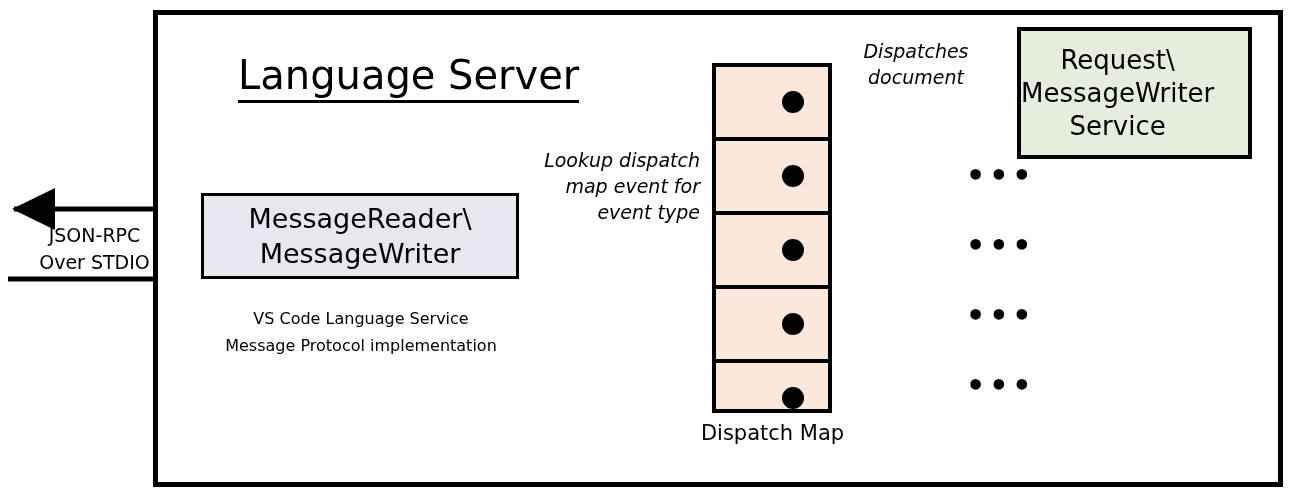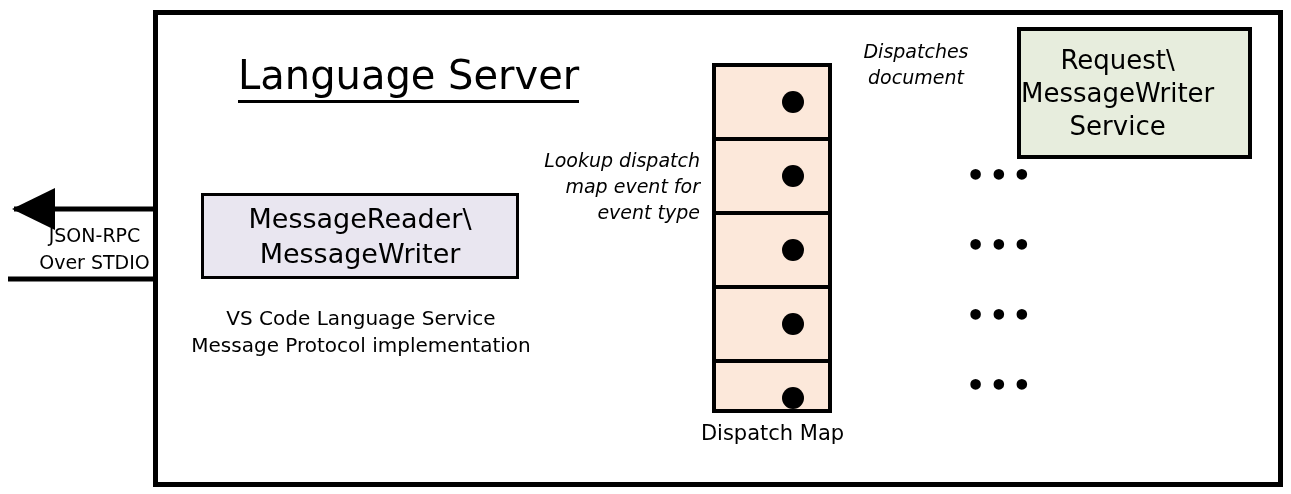--- a/index.html
+++ b/index.html
@@ -18,21 +18,21 @@
          font-size:40px;line-height:46px;text-align:center;
          white-space:nowrap;}
   #title span{border-bottom:3px solid #000;padding-bottom:2px;}
 
   
   #mrw-box{left:201px;top:193px;width:318px;height:86px;
            border:3px solid #000;background:#e9e6f0;
            display:flex;align-items:center;justify-content:center;}
   #mrw-box .t{font-size:27px;line-height:35px;text-align:center;}
   #mrw-cap{left:185px;top:305px;width:352px;text-align:center;
-           font-size:20px;line-height:27px;}
+           font-size:16px;line-height:27px;}
 
   
   #jsonrpc-label{left:22px;top:222px;width:145px;text-align:center;
                  font-size:19px;line-height:27px;}
 
   
   #lookup-label{left:520px;top:147px;width:180px;text-align:right;
                 font-style:italic;font-size:19px;line-height:26px;}
 
   

